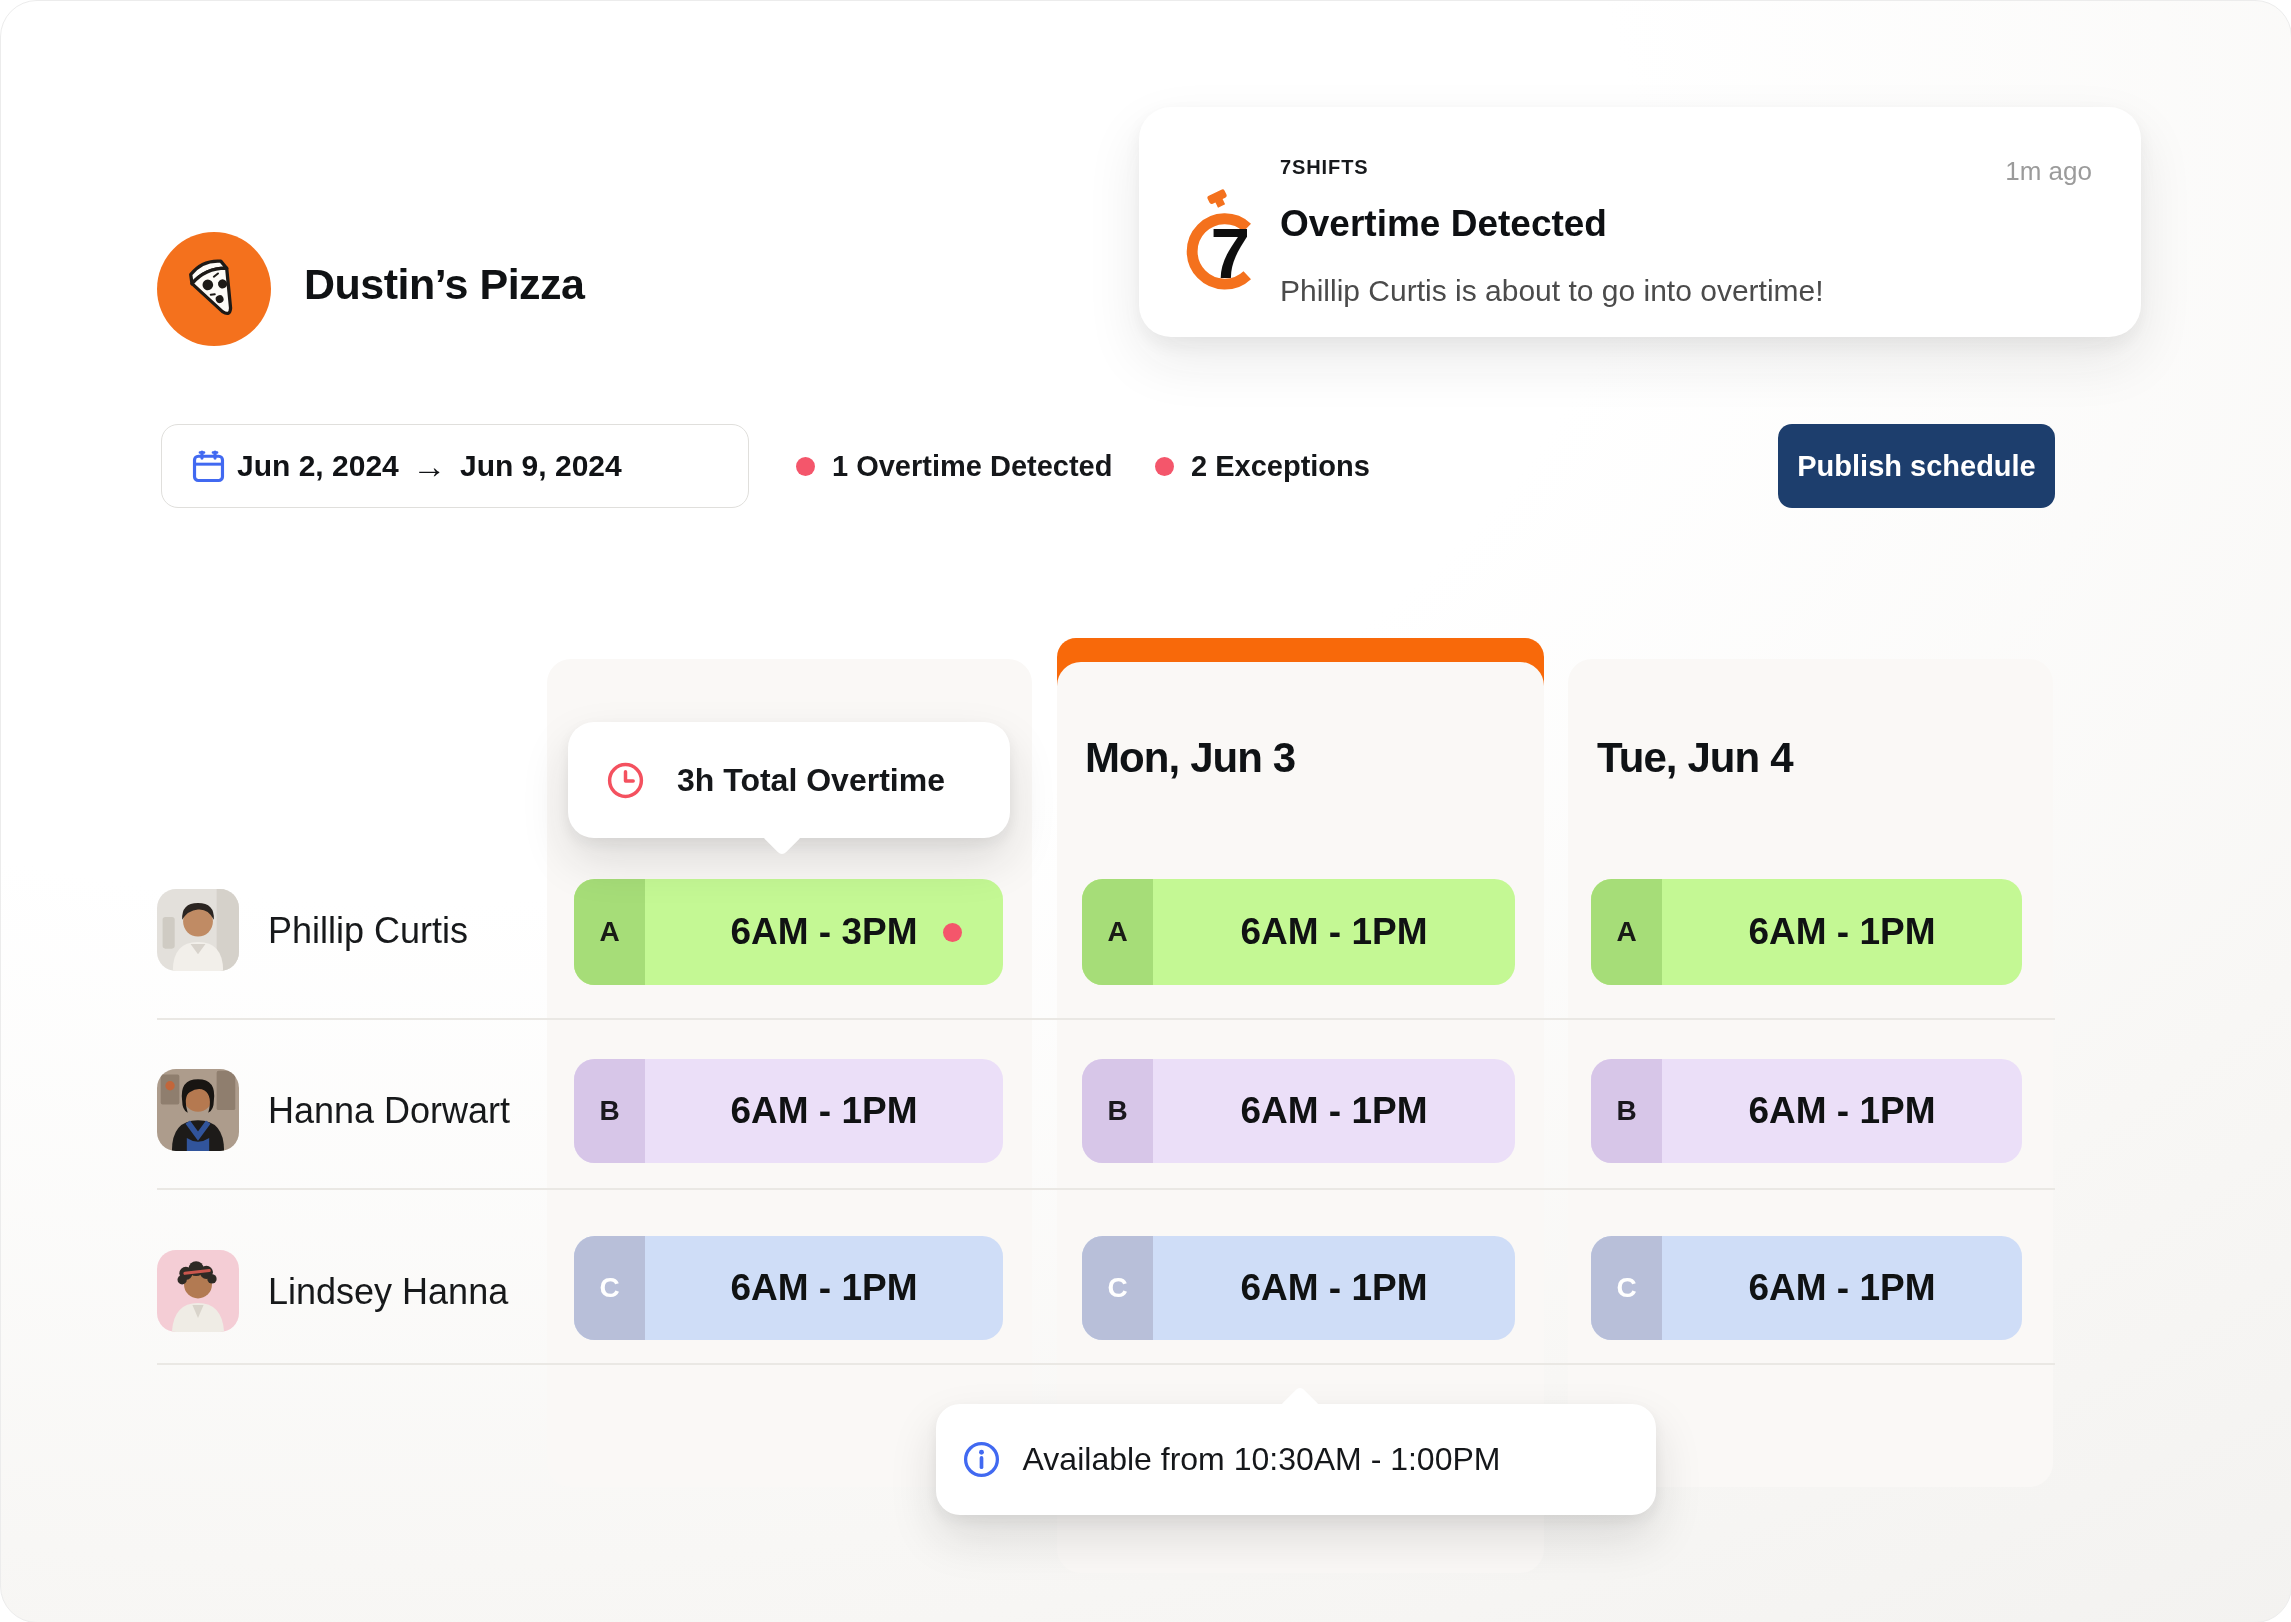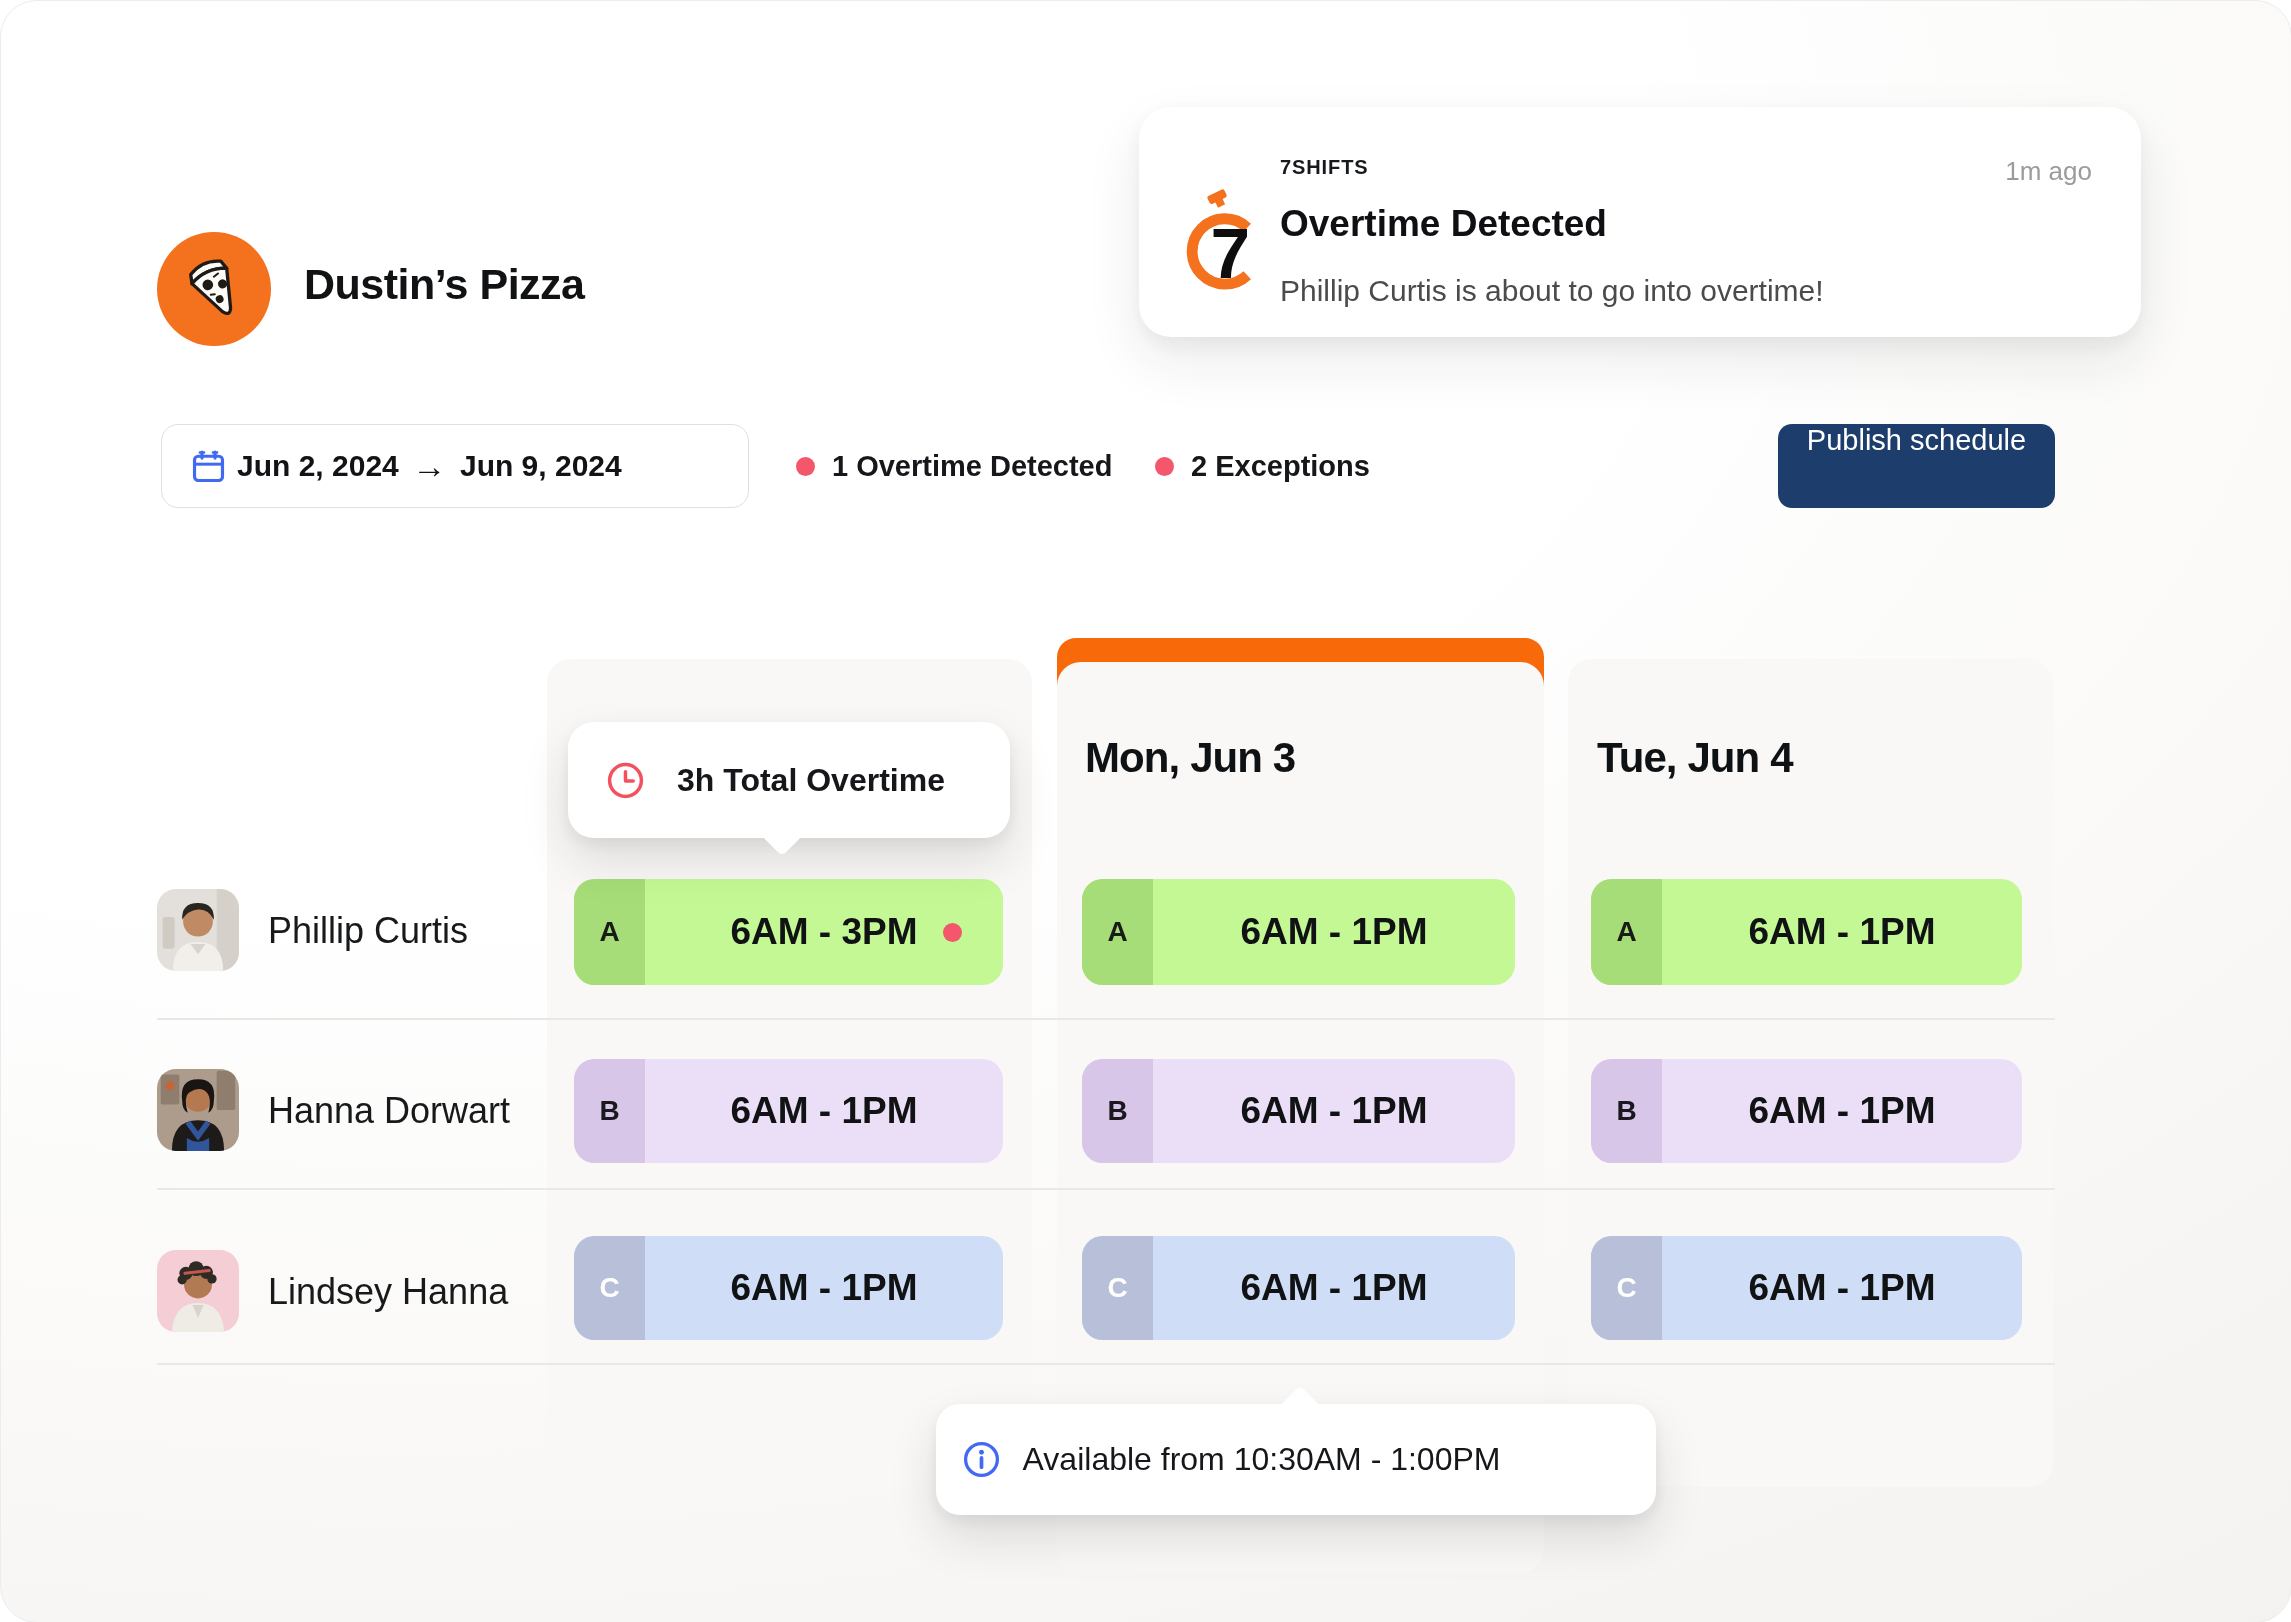--- a/index.html
+++ b/index.html
@@ -29,22 +29,22 @@
   
   .datebox { left:160px; top:423px; width:588px; height:84px; background:#fff; border:1.9px solid #E0DFDC;
     border-radius:17px; display:flex; align-items:center; padding-left:26px; gap:8px; cursor:pointer; }
   .datebox .dtext { font-size:30px; font-weight:700; color:#111316; }
   .datebox .darrow { font-size:34px; font-weight:700; margin:0 5.6px; color:#111316; }
   .indicator { top:423px; height:84px; display:flex; align-items:center; gap:17px; }
   .indicator .dot { width:19px; height:19px; border-radius:50%; background:#F4566B; }
   .indicator .ilabel { font-size:29px; font-weight:700; color:#15171A; }
   .ind-1 { left:795px; } .ind-2 { left:1154px; }
   .publish-btn { left:1777px; top:423px; width:277px; height:84px; background:#1D3E6D; border:none;
-    border-radius:14px; color:#fff; font-size:29px; font-weight:400; font-family:inherit;
-    display:flex; align-items:flex-start; justify-content:center; cursor:pointer; }
+    border-radius:14px; color:#fff; font-size:29px; font-weight:700; font-family:inherit;
+    display:flex; align-items:center; justify-content:center; cursor:pointer; }
 
   
   .col-card { background:#FAF8F6; border-radius:24px; }
   .col-sun  { left:546px;  top:658px; width:485px; height:828px; }
   .col-mon  { left:1056px; top:661px; width:487px; height:911px; }
   .col-tue  { left:1567px; top:658px; width:485px; height:828px; }
   .mon-topbar { left:1056px; top:637px; width:487px; height:52px; background:#F8690A; border-radius:19px 19px 0 0; }
   .day-header { font-size:42px; font-weight:700; letter-spacing:-0.9px; color:#0F1215; z-index:3; }
   .hdr-mon { left:1084px; top:733px; } .hdr-tue { left:1596px; top:733px; }
   .divider { left:156px; width:1898px; height:1.9px; background:#EAE8E4; z-index:2; }

